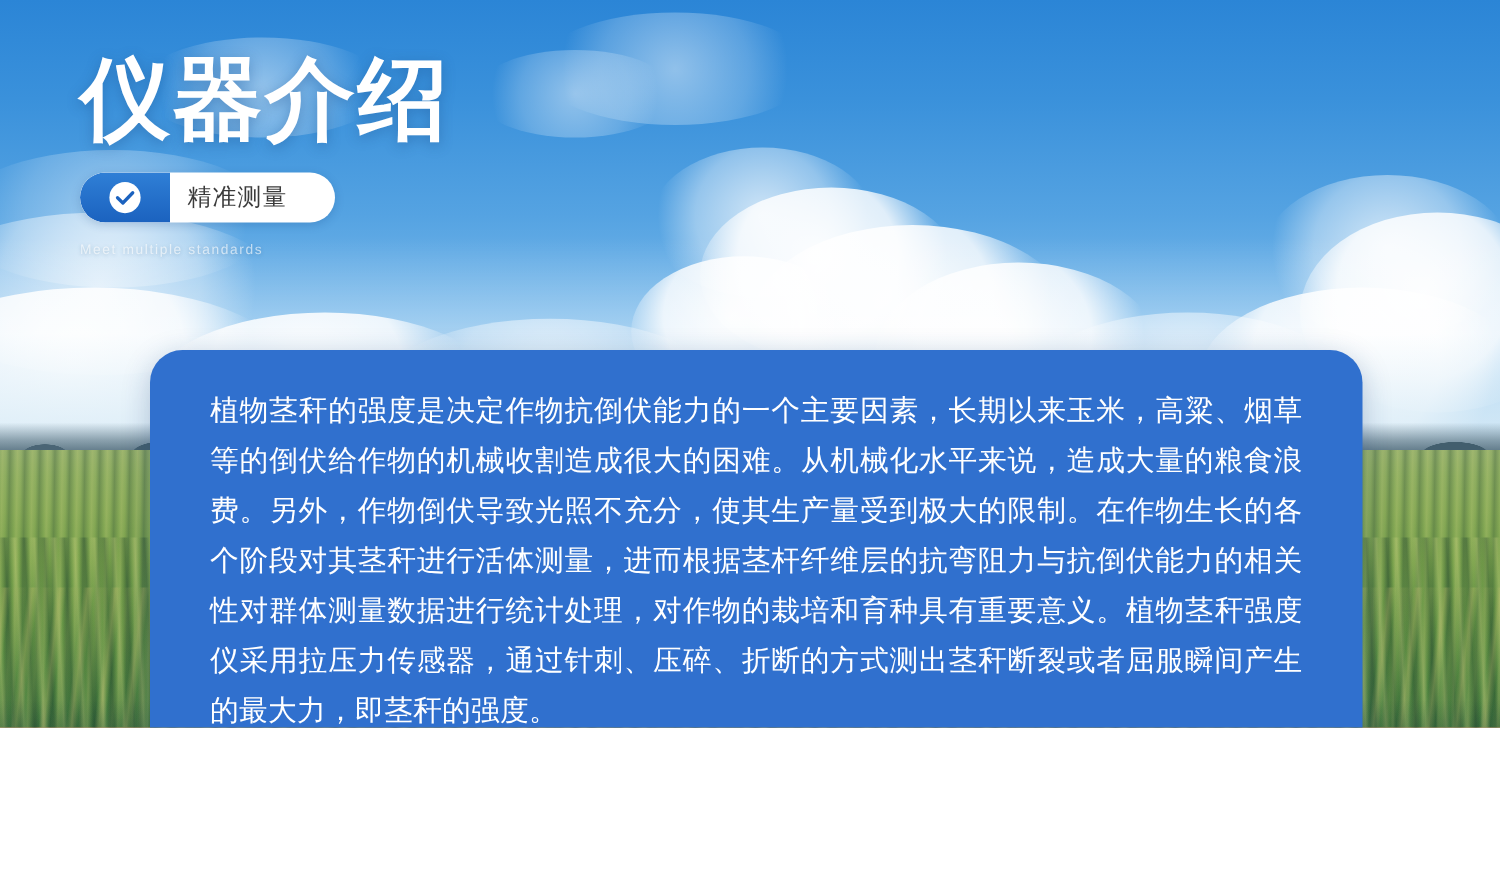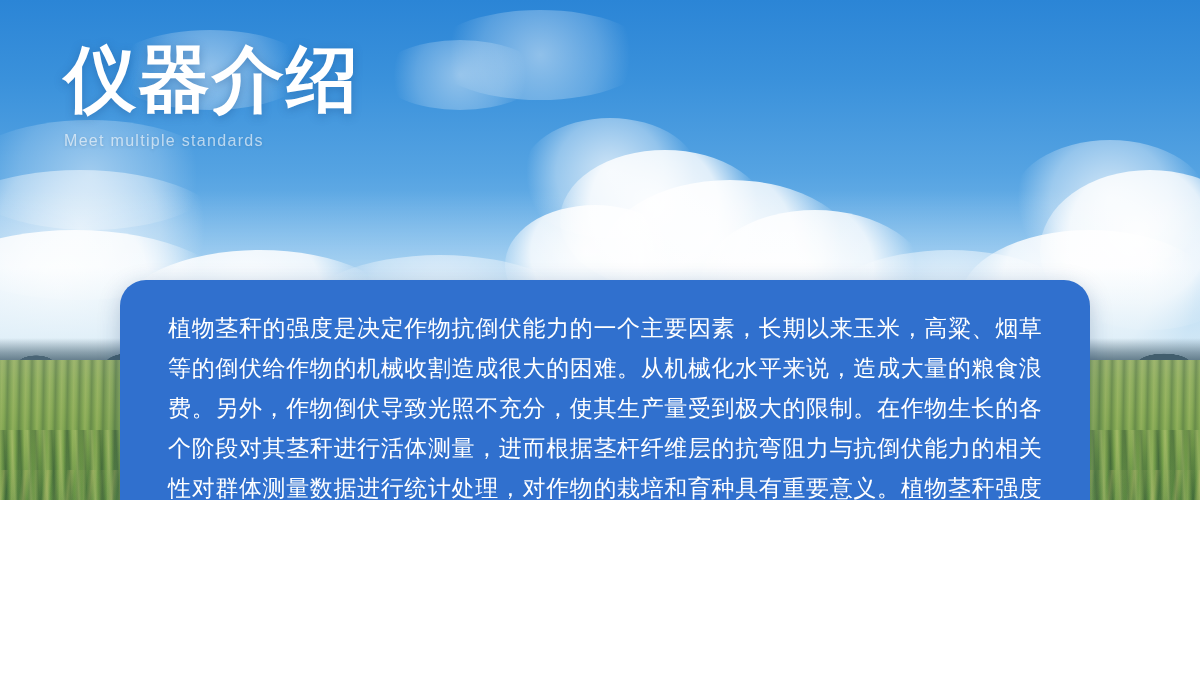--- a/index.html
+++ b/index.html
@@ -5,21 +5,21 @@
   * { margin:0; padding:0; box-sizing:border-box; }
 
   html, body {
     width:1200px; height:698px;
     overflow:hidden;
     font-family:"Liberation Sans", sans-serif;
   }
 
   .stage {
     position:relative;
-    width:1200px; height:500px;
+    width:1200px; height:582px;
     overflow:hidden;
     background:#c2410c;
   }
 
   
   .sky {
     position:absolute; left:0; top:0; width:1200px; height:360px;
     background:
       linear-gradient(180deg,
         #2b85d6 0%,
@@ -152,21 +152,21 @@
     display:flex; align-items:center;
     padding-left:14px;
     font-size:19px;
     color:#3b3b3b;
     letter-spacing:1px;
     white-space:nowrap;
   }
 
   .subtitle {
     margin-top:16px;
-    font-size:16px;
+    font-size:11px;
     letter-spacing:1.3px;
     color:rgba(255,255,255,.62);
     text-shadow:0 1px 3px rgba(40,90,140,.25);
   }
 
   
   .card {
     position:absolute;
     left:120px; top:280px;
     width:970px; height:358px;
@@ -220,20 +220,29 @@
   <div class="field"></div>
   <div class="stalks"></div>
   <div class="stalks2"></div>
   <div class="heads"></div>
   <div class="field-dark"></div>
 
   <div class="header">
 
     <div class="page-title">仪器介绍</div>
 
+    <div class="badge">
+      <div class="badge-ico">
+        <svg width="28" height="28" viewBox="0 0 28 28" aria-hidden="true">
+          <circle cx="14" cy="14" r="12.5" fill="#ffffff"></circle>
+          <path d="M8 14.2 L12.3 18.4 L20.2 10.2" fill="none" stroke="#1b62bf" stroke-width="2.6" stroke-linecap="round" stroke-linejoin="round"></path>
+        </svg>
+      </div>
+      <div class="badge-text">精准测量</div>
+    </div>
 
     <div class="subtitle">Meet multiple standards</div>
   </div>
 
   <div class="card">
     <div class="card-body">植物茎秆的强度是决定作物抗倒伏能力的一个主要因素，长期以来玉米，高粱、烟草等的倒伏给作物的机械收割造成很大的困难。从机械化水平来说，造成大量的粮食浪费。另外，作物倒伏导致光照不充分，使其生产量受到极大的限制。在作物生长的各个阶段对其茎秆进行活体测量，进而根据茎杆纤维层的抗弯阻力与抗倒伏能力的相关性对群体测量数据进行统计处理，对作物的栽培和育种具有重要意义。植物茎秆强度仪采用拉压力传感器，通过针刺、压碎、折断的方式测出茎秆断裂或者屈服瞬间产生的最大力，即茎秆的强度。</div>
   </div>
 
 </div>
 

